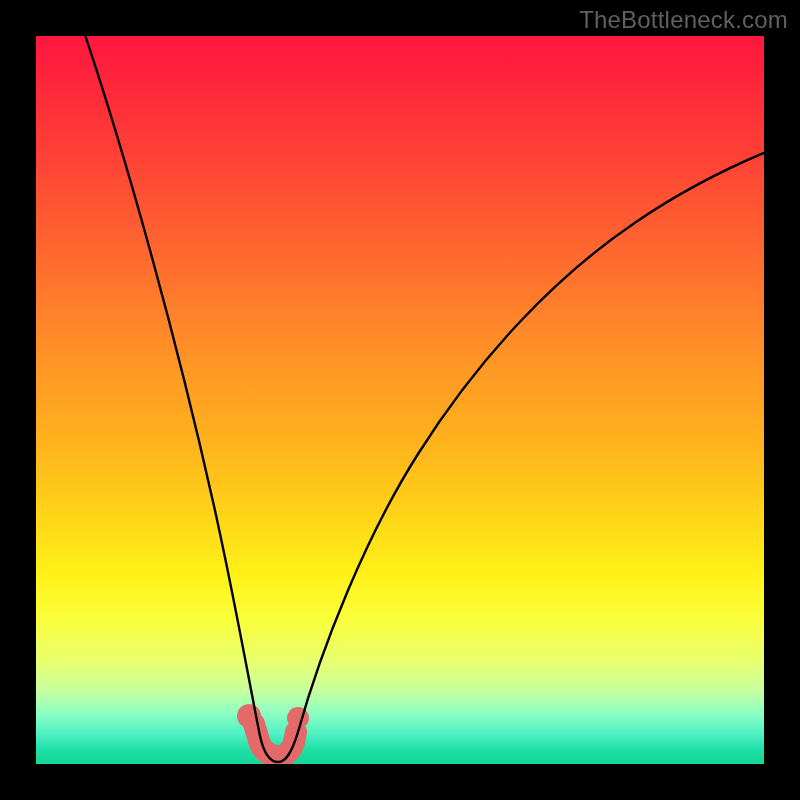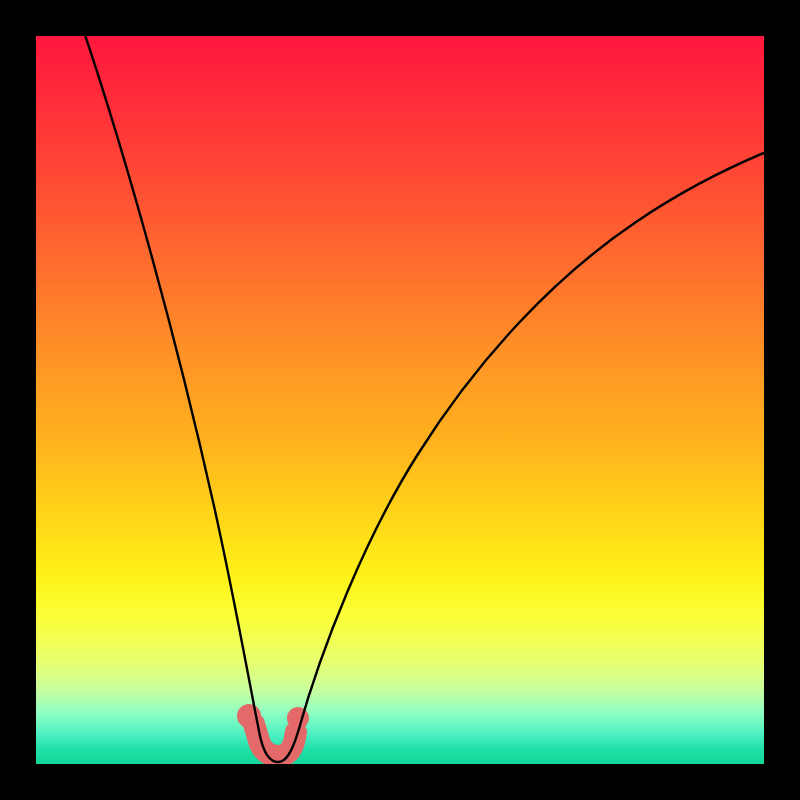--- a/index.html
+++ b/index.html
@@ -75,20 +75,21 @@
   }
   .curve .trough-dot {
     fill: #e46a6a;
   }
 </style>
 </head>
 <body>
 
 <div class="stage">
 
+  <div class="watermark">TheBottleneck.com</div>
 
   <div class="plot-area">
     <div class="gradient"></div>
 
     <svg class="curve" viewBox="0 0 728 728" preserveAspectRatio="none">
 
       <g>
         <circle class="trough-dot" cx="213" cy="680" r="12"></circle>
         <path class="trough" d="M 218 688
                  L 224 708

